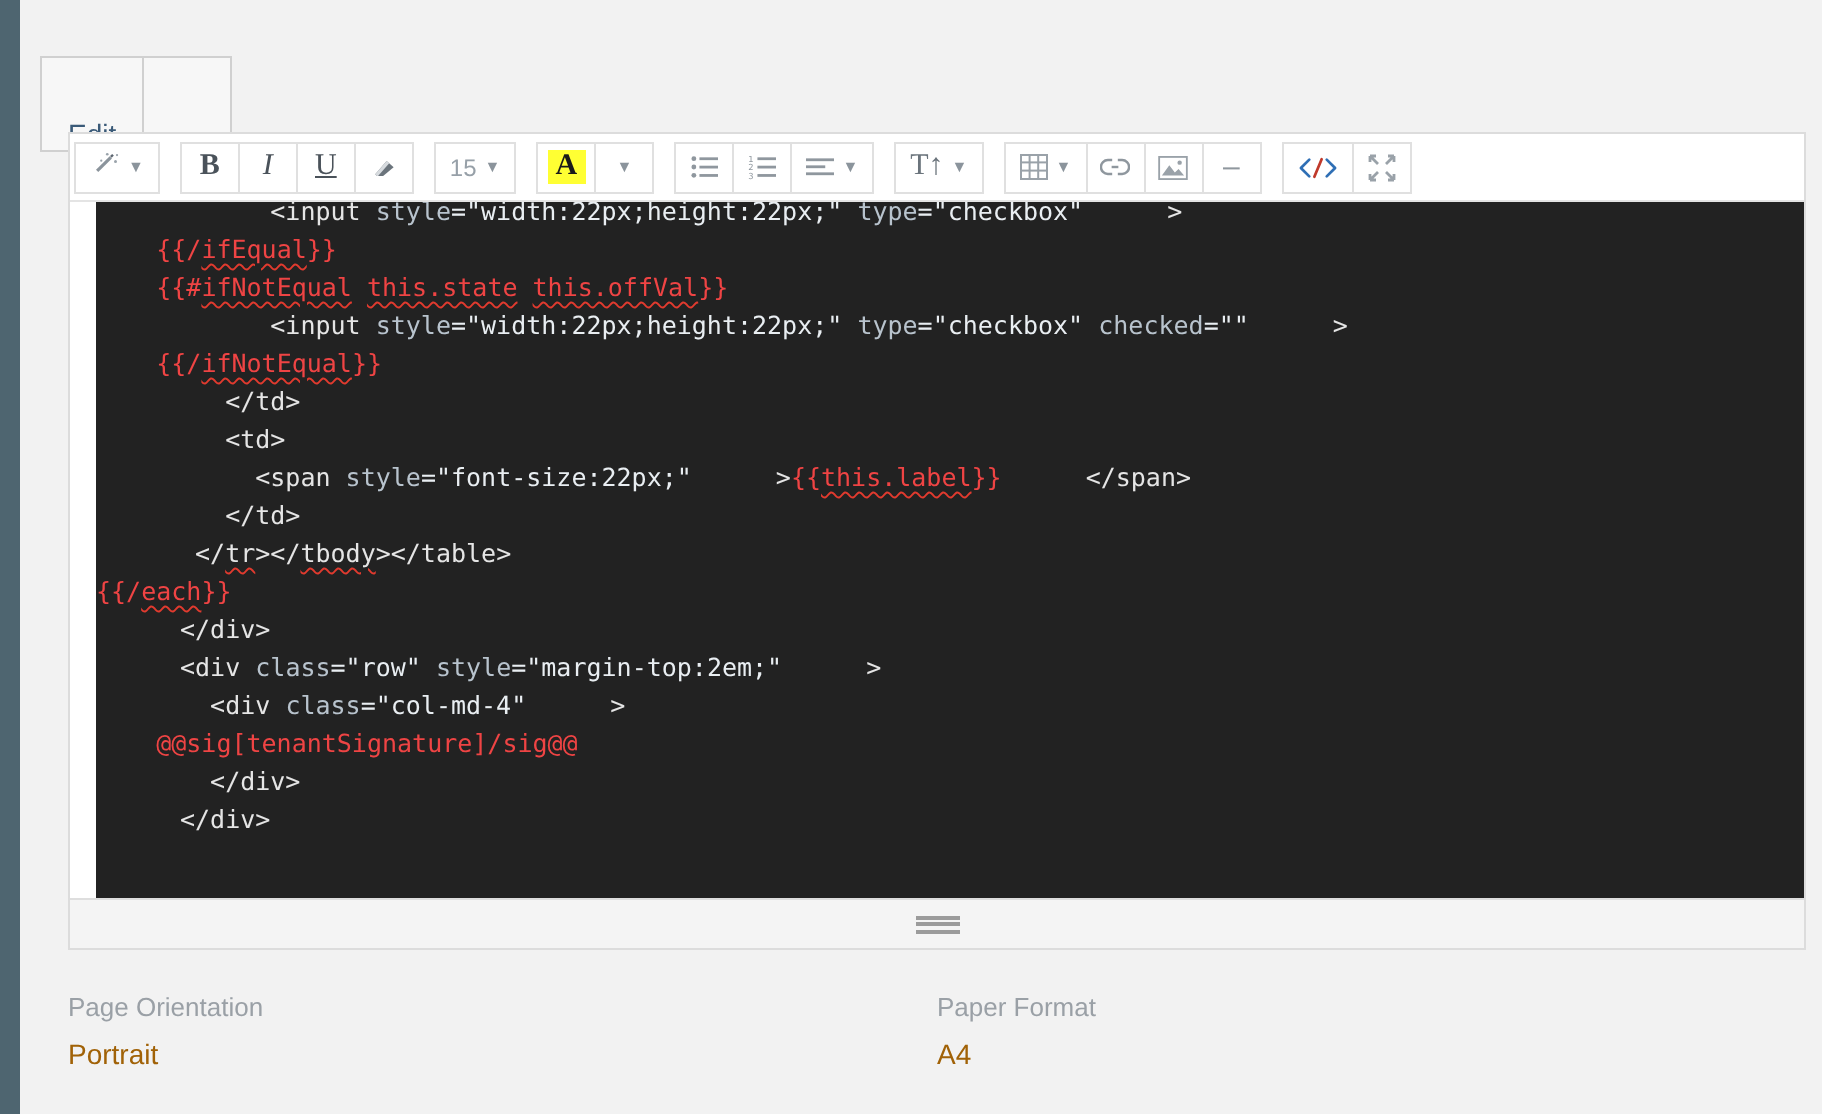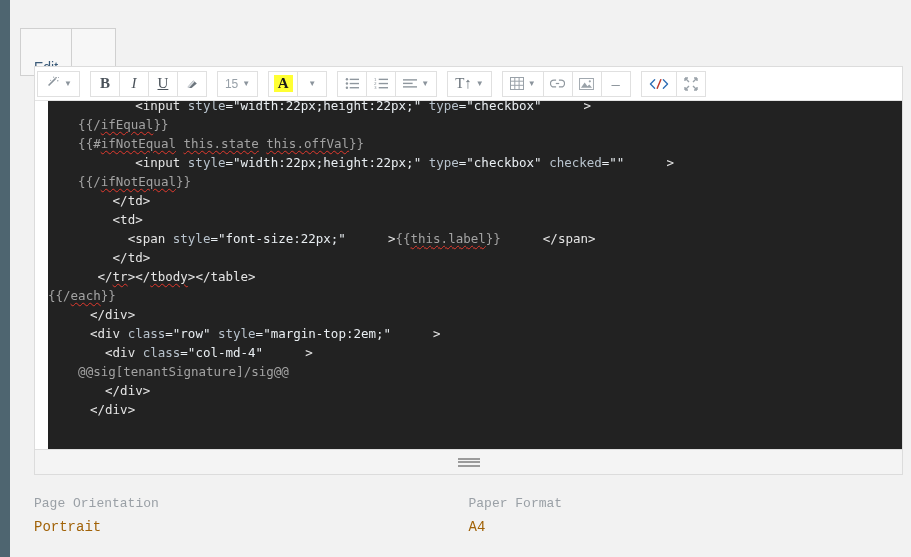--- a/index.html
+++ b/index.html
@@ -145,21 +145,21 @@
     font-size: 12.5px;
     line-height: 19px;
     color: #d6dbdf;
     white-space: pre;
     position: relative;
     top: -9px;
   }
   pre.code .tagp { color: #e5e5e5; padding-left: 42px; }
   pre.code .attr { color: #b8c3cd; }
   pre.code .str  { color: #e9eef2; }
-  pre.code .hb   { color: #a3a3a3; }
+  pre.code .hb   { color: #ef4444; }
   pre.code .sq {
     text-decoration: underline;
     text-decoration-style: wavy;
     text-decoration-color: #e23a2e;
     text-decoration-thickness: 1px;
     text-underline-offset: 2px;
   }
 
   
   .editor-foot {
@@ -176,21 +176,20 @@
     cursor: ns-resize;
   }
   .grip span { display:block; height: 2px; background: #9b9b9b; }
 
   
   .fields {
     position: absolute;
     left: 14px; top: 496px;
     width: 869px;
     display: flex;
-    font-family: Liberation Mono, monospace;
   }
   .field { width: 440px; }
   .field-label {
     color: #9aa0a6;
     font-size: 13px;
     margin-bottom: 8px;
   }
   .field-value {
     color: #a16207;
     font-size: 14px;

